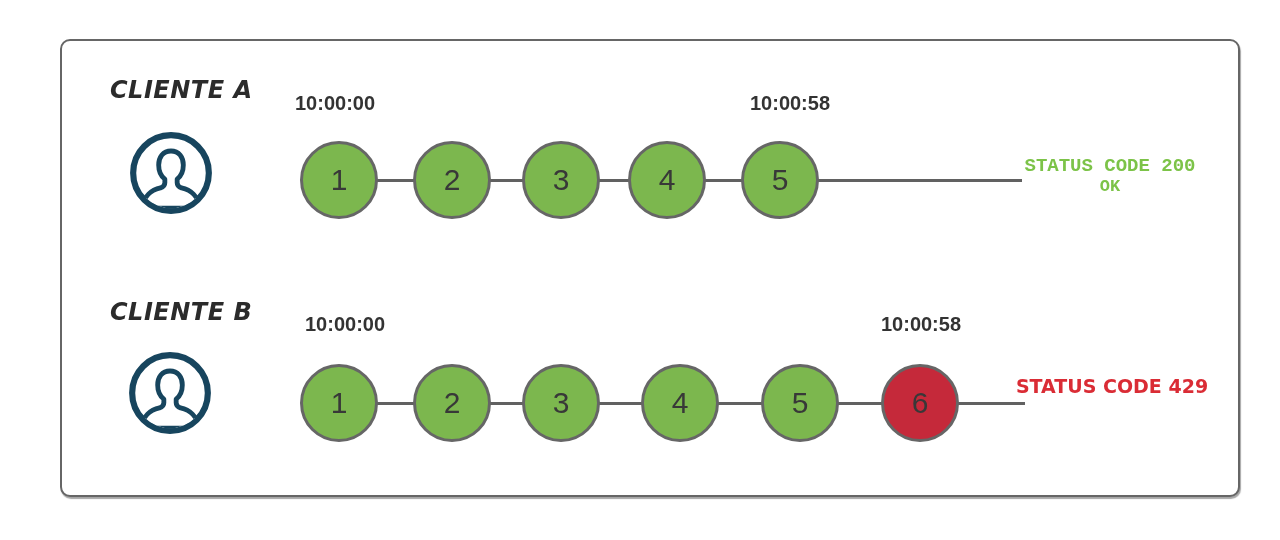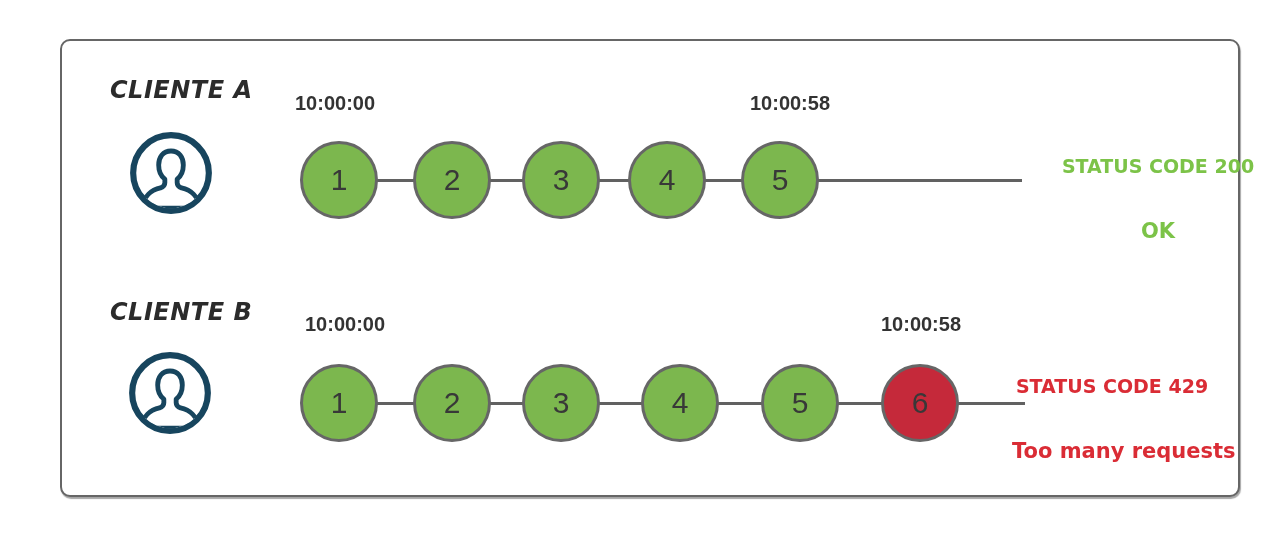--- a/index.html
+++ b/index.html
@@ -70,24 +70,24 @@
   .request-circle.ok      { background: var(--ok-color, #7CB74E); }
   .request-circle.blocked { background: var(--blocked-color, #C5293A); }
   .status-text {
     position: absolute;
     width: 200px;
     text-align: center;
     font-family: "DejaVu Sans", sans-serif;
     font-weight: bold;
     white-space: nowrap;
   }
-  .status-a { left: 1058px; top: 155px; }
+  .status-a { left: 1010px; top: 155px; font-family: Liberation Mono, monospace; }
   .status-b { left: 1012px; top: 375px; }
   .status-line1 { font-size: 19px; line-height: 22px; }
-  .status-line2 { font-size: 21px; line-height: 20px; margin-top: 44px; }
+  .status-line2 { font-size: 17px; line-height: 20px; }
   .status-success { color: var(--status-green, #7CC348); }
   .status-error   { color: var(--status-red, #DA2C35); text-align: center; }
 </style>
 </head>
 <body>
 
 <div class="canvas">
   <div class="frame"></div>
 
   <div class="client-label label-a">CLIENTE A</div>
@@ -138,15 +138,14 @@
       <div class="request-circle ok" style="left: 300px; top: 364px;">1</div>
       <div class="request-circle ok" style="left: 413px; top: 364px;">2</div>
       <div class="request-circle ok" style="left: 522px; top: 364px;">3</div>
       <div class="request-circle ok" style="left: 641px; top: 364px;">4</div>
       <div class="request-circle ok" style="left: 761px; top: 364px;">5</div>
       <div class="request-circle blocked" style="left: 881px; top: 364px;">6</div>
     </div>
 
   <div class="status-text status-b status-error">
     <div class="status-line1">STATUS CODE 429</div>
-    <div class="status-line2">Too many requests</div>
   </div>
 </div>
 
 </body></html>

